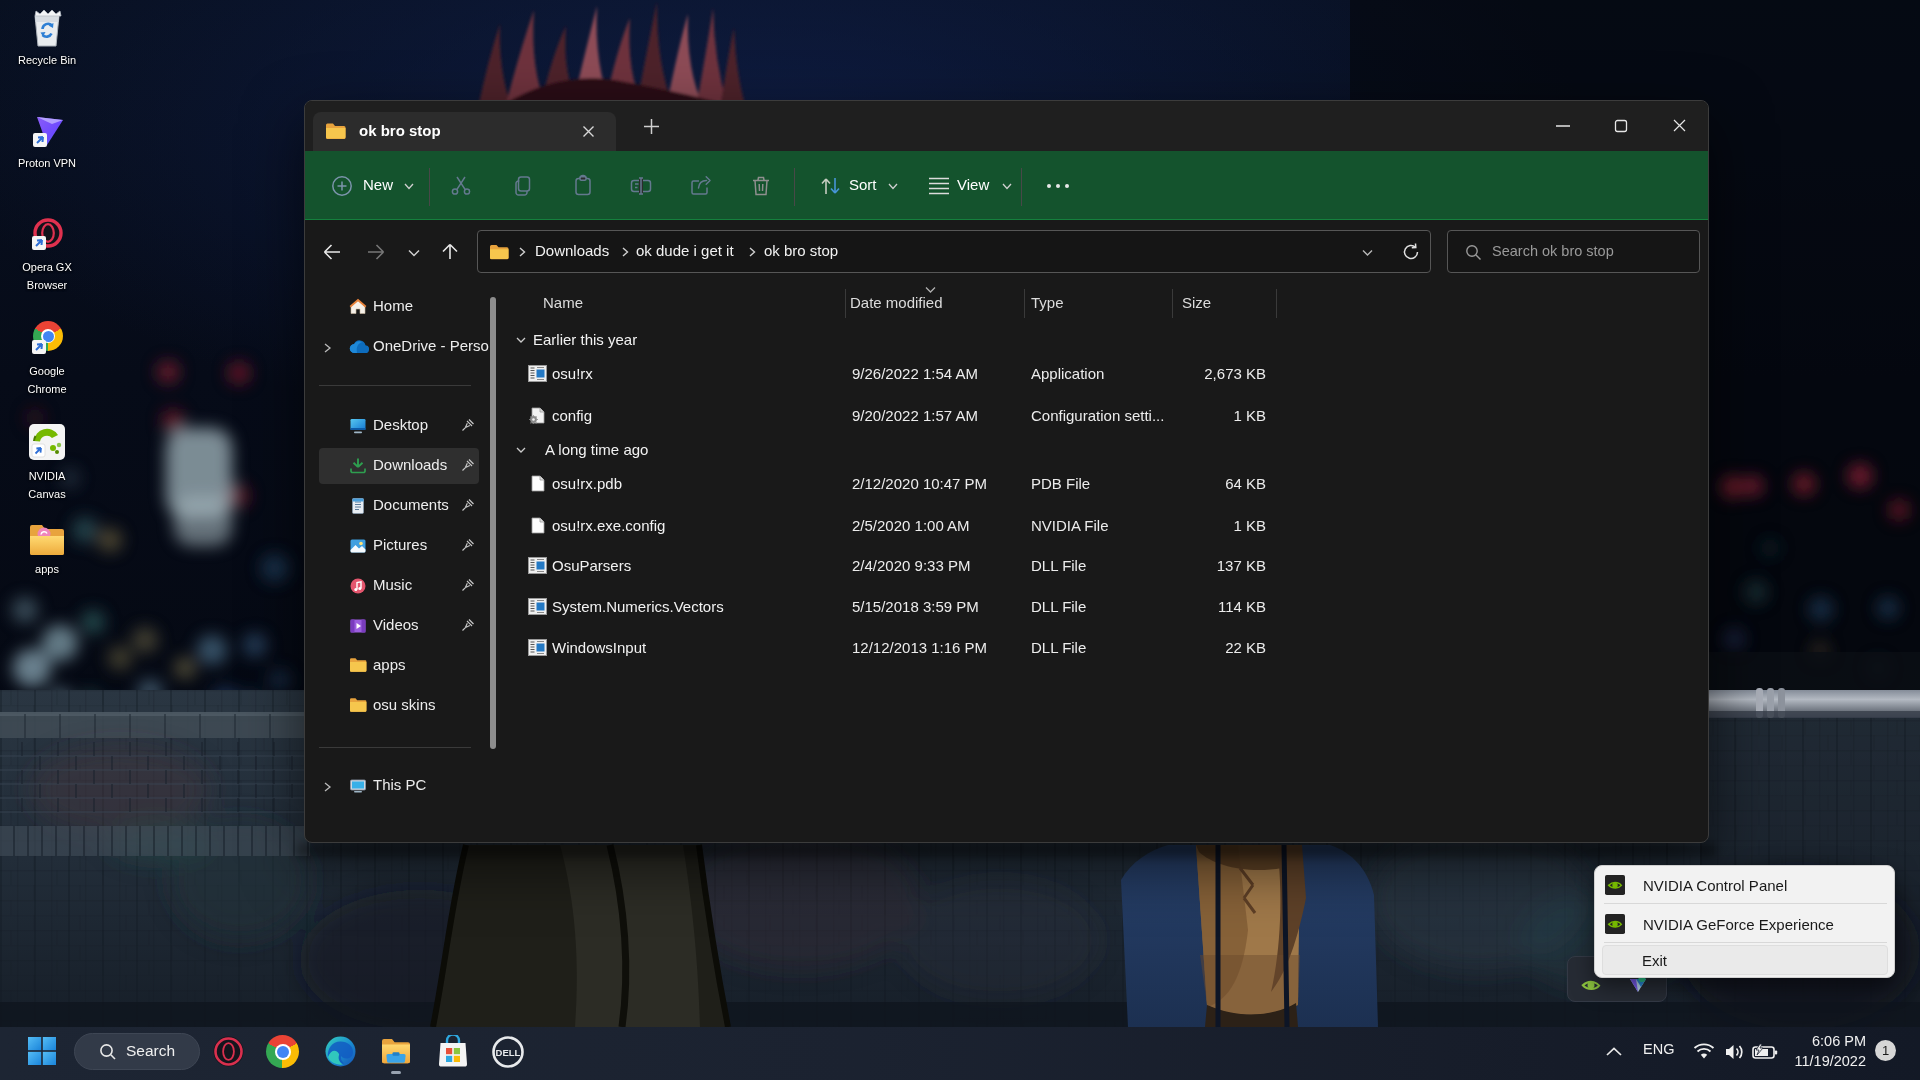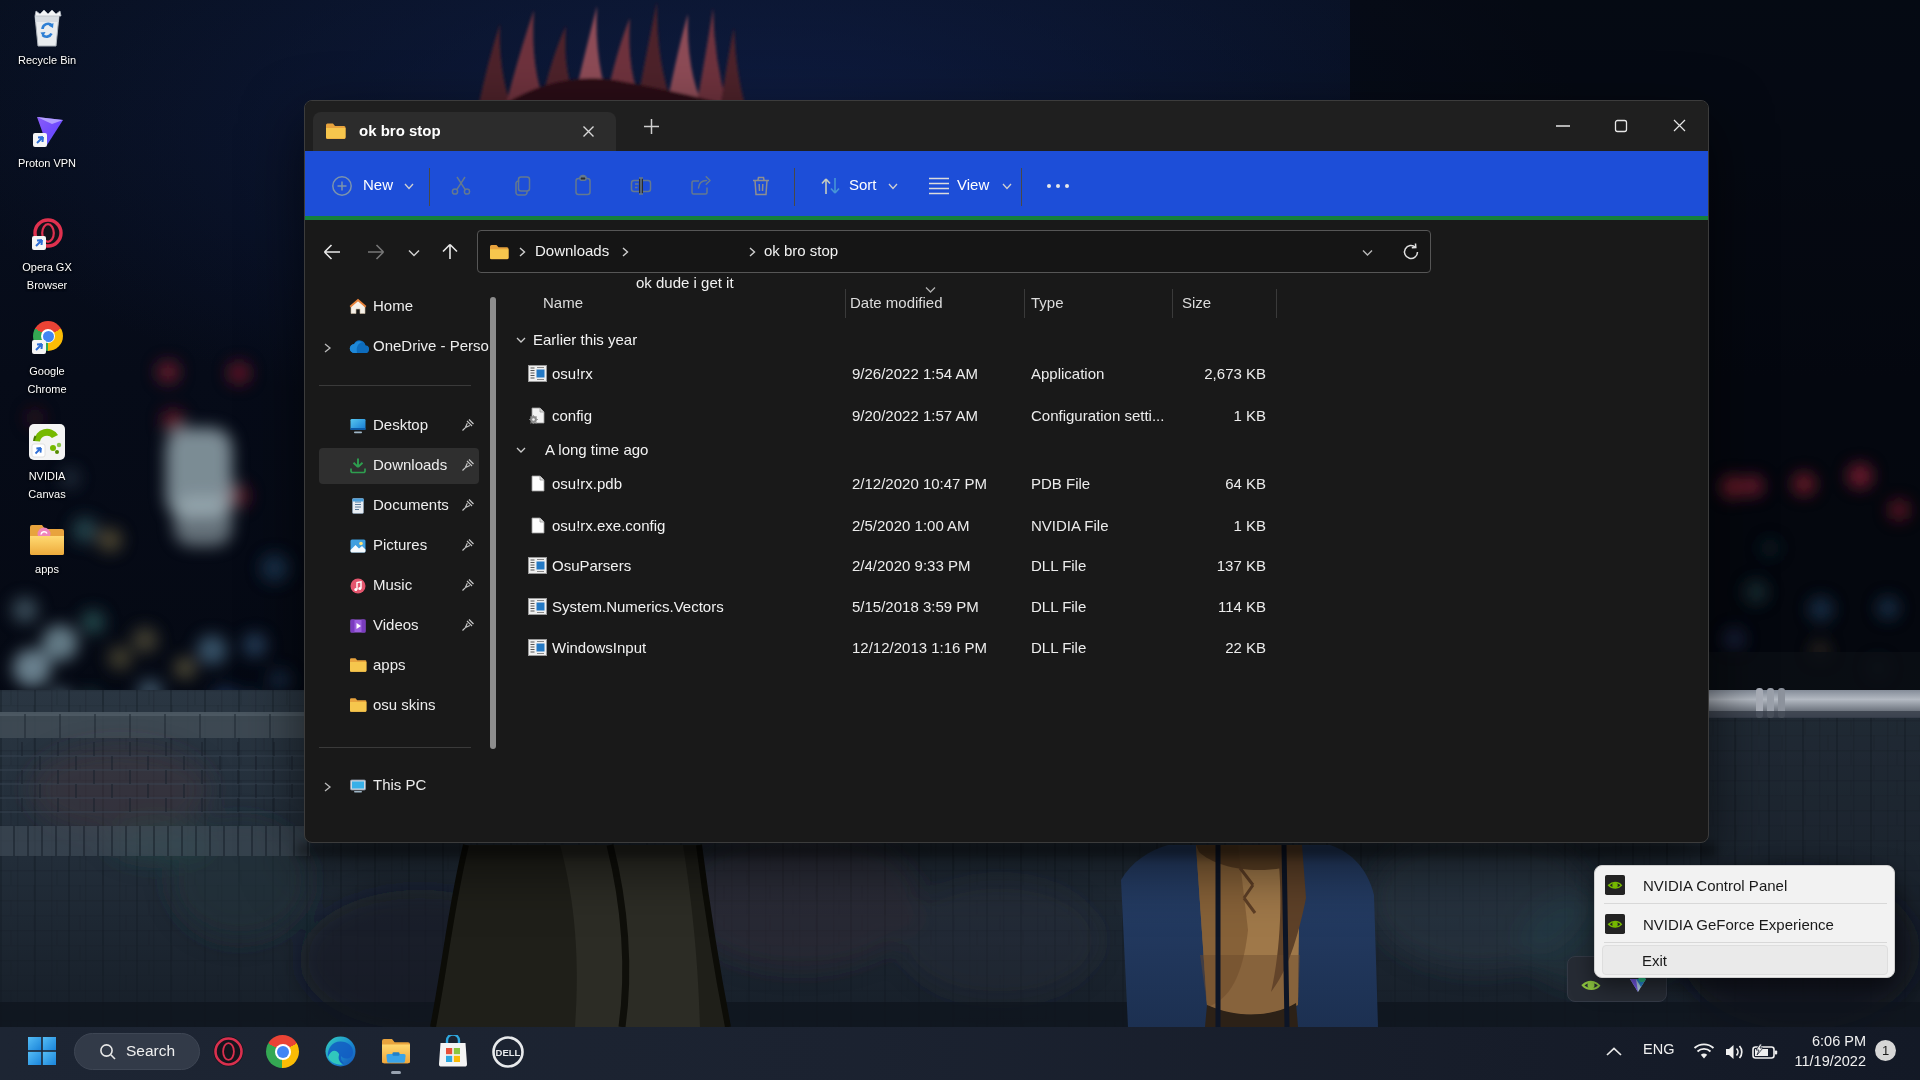--- a/index.html
+++ b/index.html
@@ -8,22 +8,22 @@
   #wall { position:absolute; left:0; top:0; }
   .dicon { position:absolute; width:94px; text-align:center; color:#fff; font-size:11px;
     text-shadow:0 1px 2px rgba(0,0,0,.9), 0 0 3px rgba(0,0,0,.8); line-height:17.5px; }
   .dicon svg { display:block; margin:0 auto 4px auto; }
   #win { position:absolute; left:304px; top:100px; width:1405px; height:743px;
     background:#191919; border-radius:8px; border:1px solid #3c3c3c;
     box-shadow:0 22px 60px rgba(0,0,0,.6); overflow:hidden; color:#f0f0f0; }
   #tabstrip { position:absolute; left:0; top:0; width:100%; height:50px; background:#1f1f1f; }
   #tab { position:absolute; left:8px; top:11px; width:303px; height:39px; background:#2c2c2c;
     border-radius:8px 8px 0 0; }
-  #cmdbar { position:absolute; left:0; top:50px; width:100%; height:69px; background:#1d4ed8;
-    border-bottom:4px solid #15803d; }
+  #cmdbar { position:absolute; left:0; top:50px; width:100%; height:69px; background:#14532d;
+    border-bottom:1px solid #15803d; }
   .csep { position:absolute; top:66px; width:1px; height:38px; background:#484848; }
   #navrow { position:absolute; left:0; top:120px; width:100%; height:65px; background:#191919; }
   #crumb { position:absolute; left:172px; top:9px; width:954px; height:43px;
     border:1px solid #565656; border-radius:4px; background:#151515; }
   #search { position:absolute; left:1142px; top:9px; width:253px; height:43px;
     border:1px solid #565656; border-radius:4px; background:#151515; }
   #sidebar { position:absolute; left:0; top:185px; width:196px; height:525px; }
   .srow { position:absolute; left:14px; width:160px; height:36px; border-radius:4px;
     font-size:15px; color:#ededed; }
   .srow .lbl { position:absolute; left:54px; top:8px; white-space:nowrap; }
@@ -445,32 +445,39 @@
         <path d="M1,3.5 a1.5,1.5 0 0 1 1.5,-1.5 l5,0 2,2.3 8.5,0 a1.5,1.5 0 0 1 1.5,1.5 l0,9 a1.5,1.5 0 0 1 -1.5,1.5 l-15.5,0 a1.5,1.5 0 0 1 -1.5,-1.5 Z" fill="#e8a33d"></path>
         <path d="M1,6.2 l18.5,0 0,8.3 a1.5,1.5 0 0 1 -1.5,1.5 l-15.5,0 a1.5,1.5 0 0 1 -1.5,-1.5 Z" fill="#f6c64d"></path>
       </svg>
       <svg style="position:absolute;left:39px;top:15px" width="10" height="12" viewBox="0 0 10 12">
         <path d="M3,2 L7.5,6 L3,10" stroke="#cfcfcf" stroke-width="1.4" fill="none"></path>
       </svg>
       <span style="position:absolute;left:57px;top:11px;font-size:15px;color:#f2f2f2;">Downloads</span>
       <svg style="position:absolute;left:142px;top:15px" width="10" height="12" viewBox="0 0 10 12">
         <path d="M3,2 L7.5,6 L3,10" stroke="#cfcfcf" stroke-width="1.4" fill="none"></path>
       </svg>
-      <span style="position:absolute;left:158px;top:11px;font-size:15px;color:#f2f2f2;margin-top:32px;">ok dude i get it</span>
+      <span style="position:absolute;left:158px;top:11px;font-size:15px;color:#f2f2f2;">ok dude i get it</span>
       <svg style="position:absolute;left:269px;top:15px" width="10" height="12" viewBox="0 0 10 12">
         <path d="M3,2 L7.5,6 L3,10" stroke="#cfcfcf" stroke-width="1.4" fill="none"></path>
       </svg>
       <span style="position:absolute;left:286px;top:11px;font-size:15px;color:#f2f2f2;">ok bro stop</span>
     </div>
     <svg style="position:absolute;left:1056px;top:27px" width="13" height="10" viewBox="0 0 13 10">
       <path d="M2,2.5 L6.5,7 L11,2.5" stroke="#b8b8b8" stroke-width="1.4" fill="none"></path>
     </svg>
     <svg style="position:absolute;left:1096px;top:21px" width="20" height="20" viewBox="0 0 20 20">
       <path d="M16.5,10 a6.5,6.5 0 1 1 -2,-4.7 M14.5,1.5 l0.3,4 -4,0.3" stroke="#e0e0e0" stroke-width="1.5" fill="none"></path>
     </svg>
+    <div id="search">
+      <svg style="position:absolute;left:17px;top:13px" width="17" height="17" viewBox="0 0 17 17">
+        <circle cx="7" cy="7" r="5.2" fill="none" stroke="#9a9a9a" stroke-width="1.4"></circle>
+        <path d="M11,11 L15.5,15.5" stroke="#9a9a9a" stroke-width="1.4"></path>
+      </svg>
+      <span style="position:absolute;left:44px;top:12px;font-size:14.5px;color:#9a9a9a;">Search ok bro stop</span>
+    </div>
   </div>
   <div id="sidebar">
     <div class="srow" style="top:3px;">
       <svg class="ic" width="18" height="18" viewBox="0 0 18 18">
         <path d="M2,8.5 L9,2.5 L16,8.5 L16,15.5 L11,15.5 L11,11 L7,11 L7,15.5 L2,15.5 Z" fill="#f5f0e8" stroke="#c9b8a0" stroke-width="0.6"></path>
         <path d="M1.2,8.8 L9,2 L16.8,8.8" stroke="#e8833a" stroke-width="1.8" fill="none"></path>
       </svg>
         <span class="lbl">Home</span>
     </div>
     <div class="srow" style="top:43px;">

